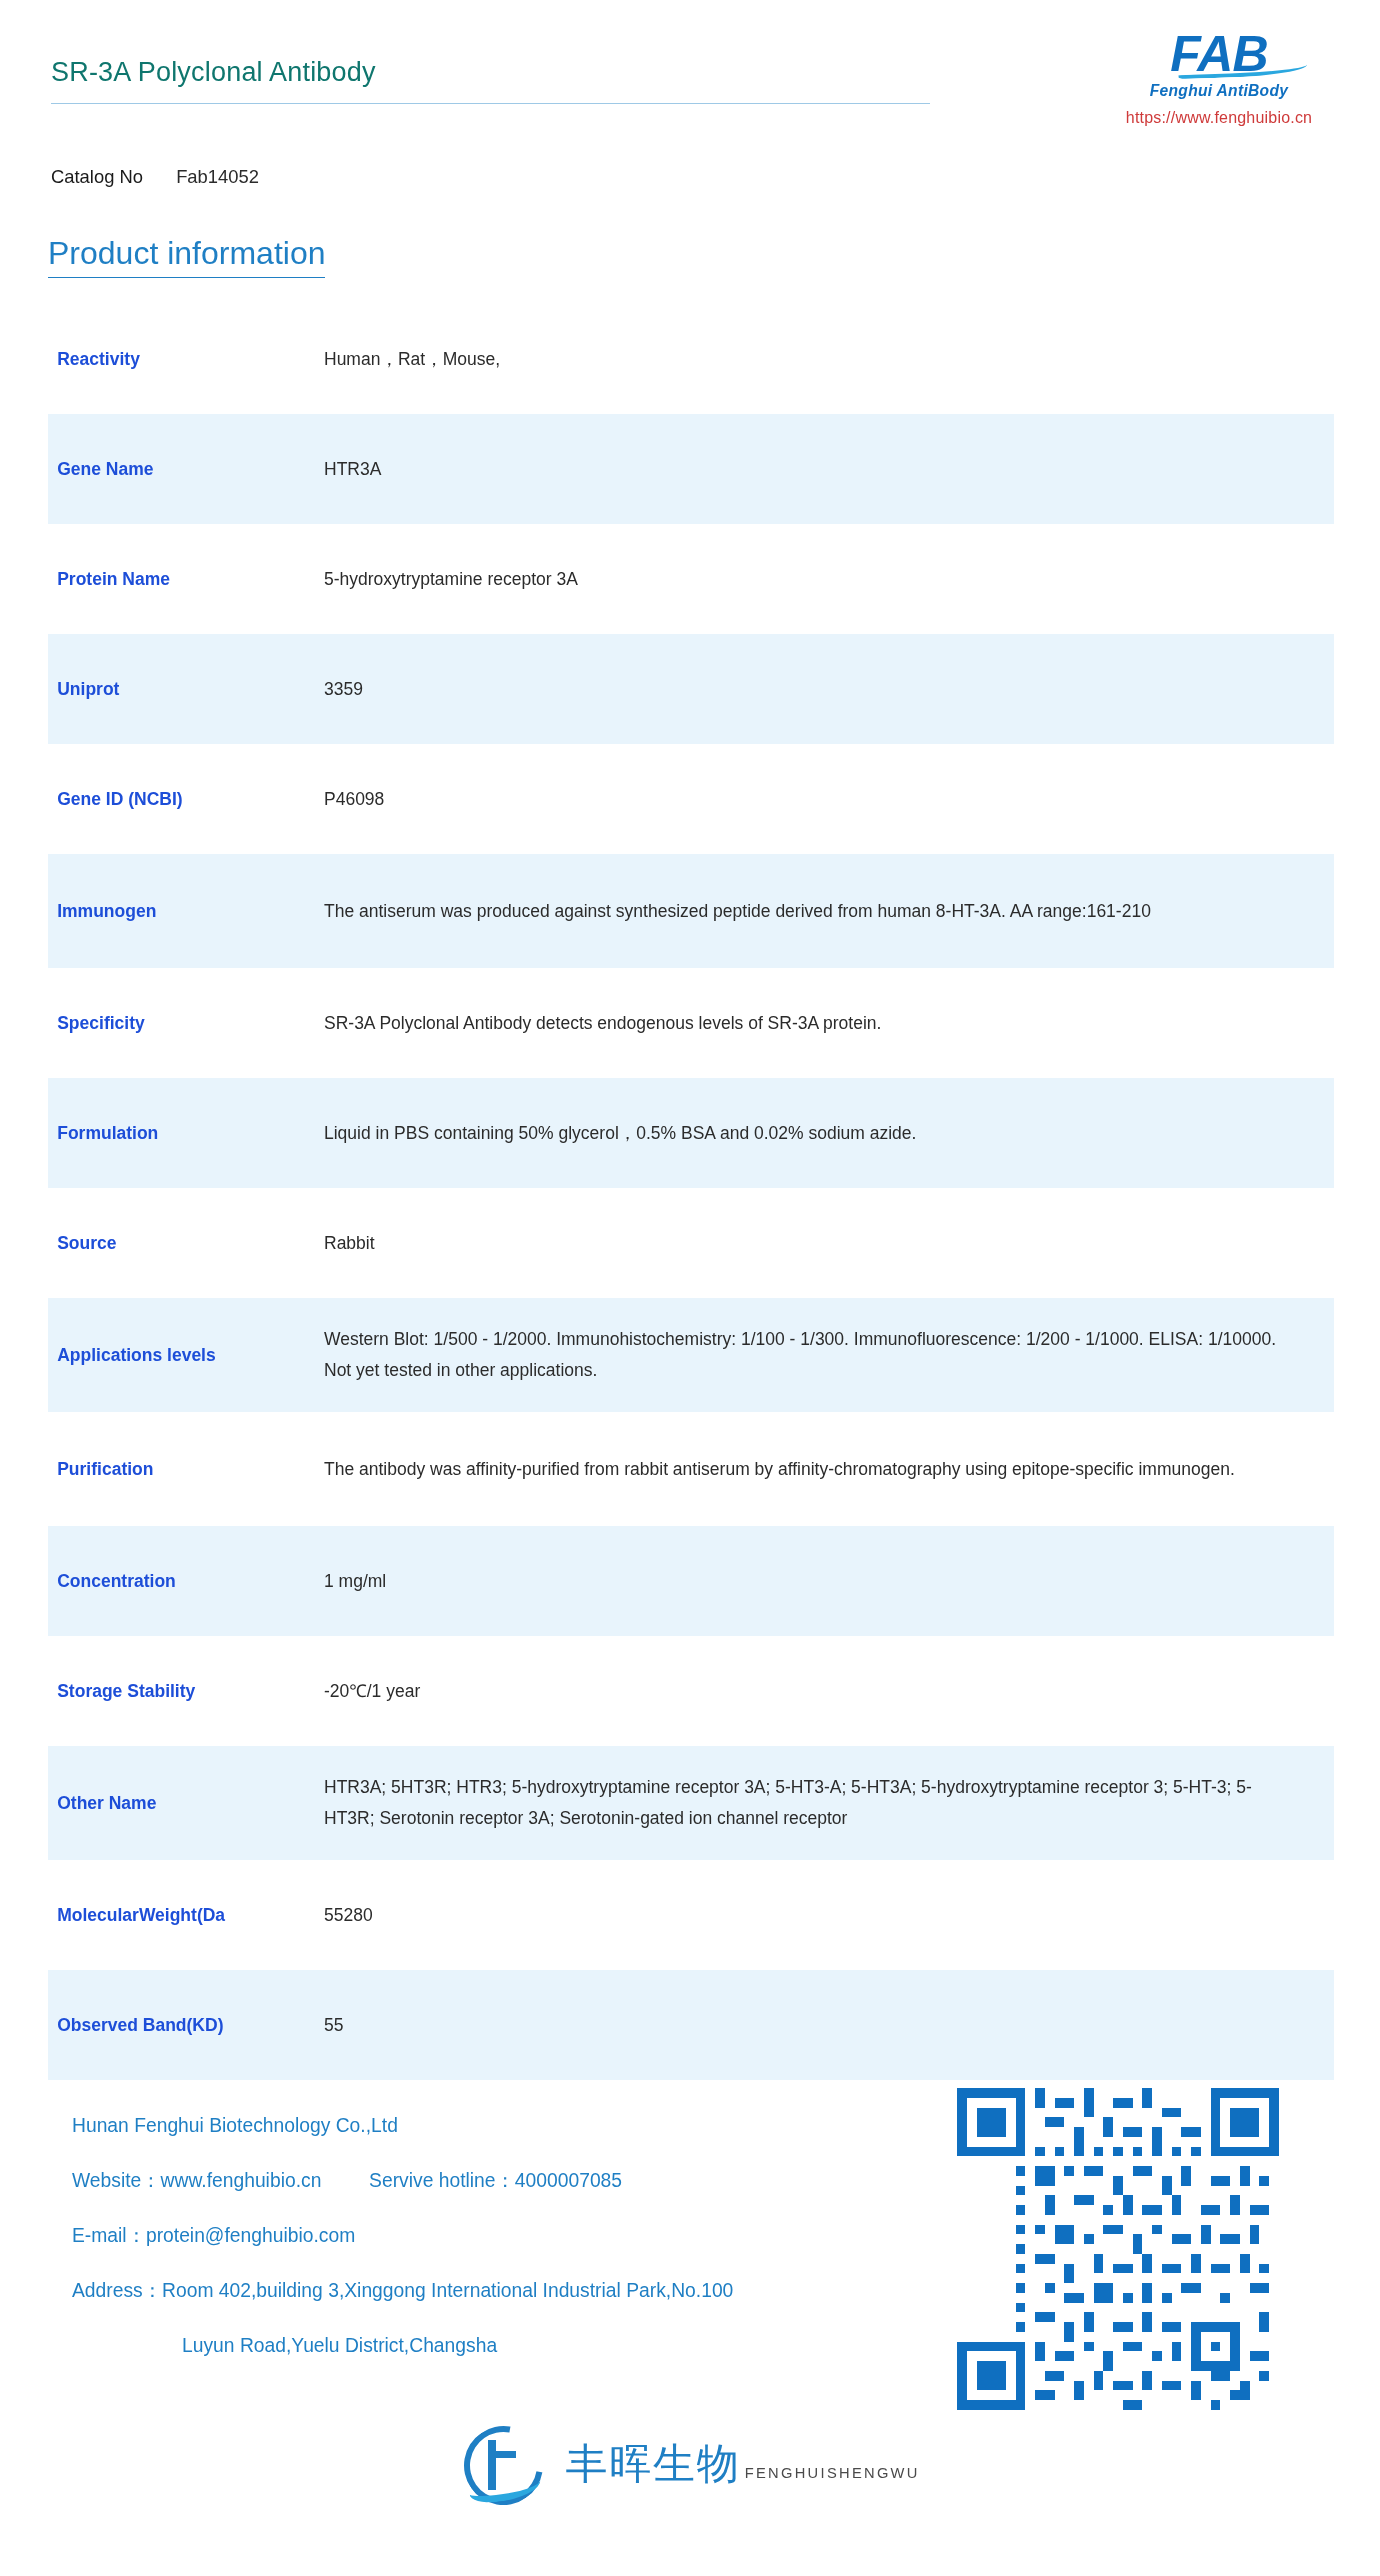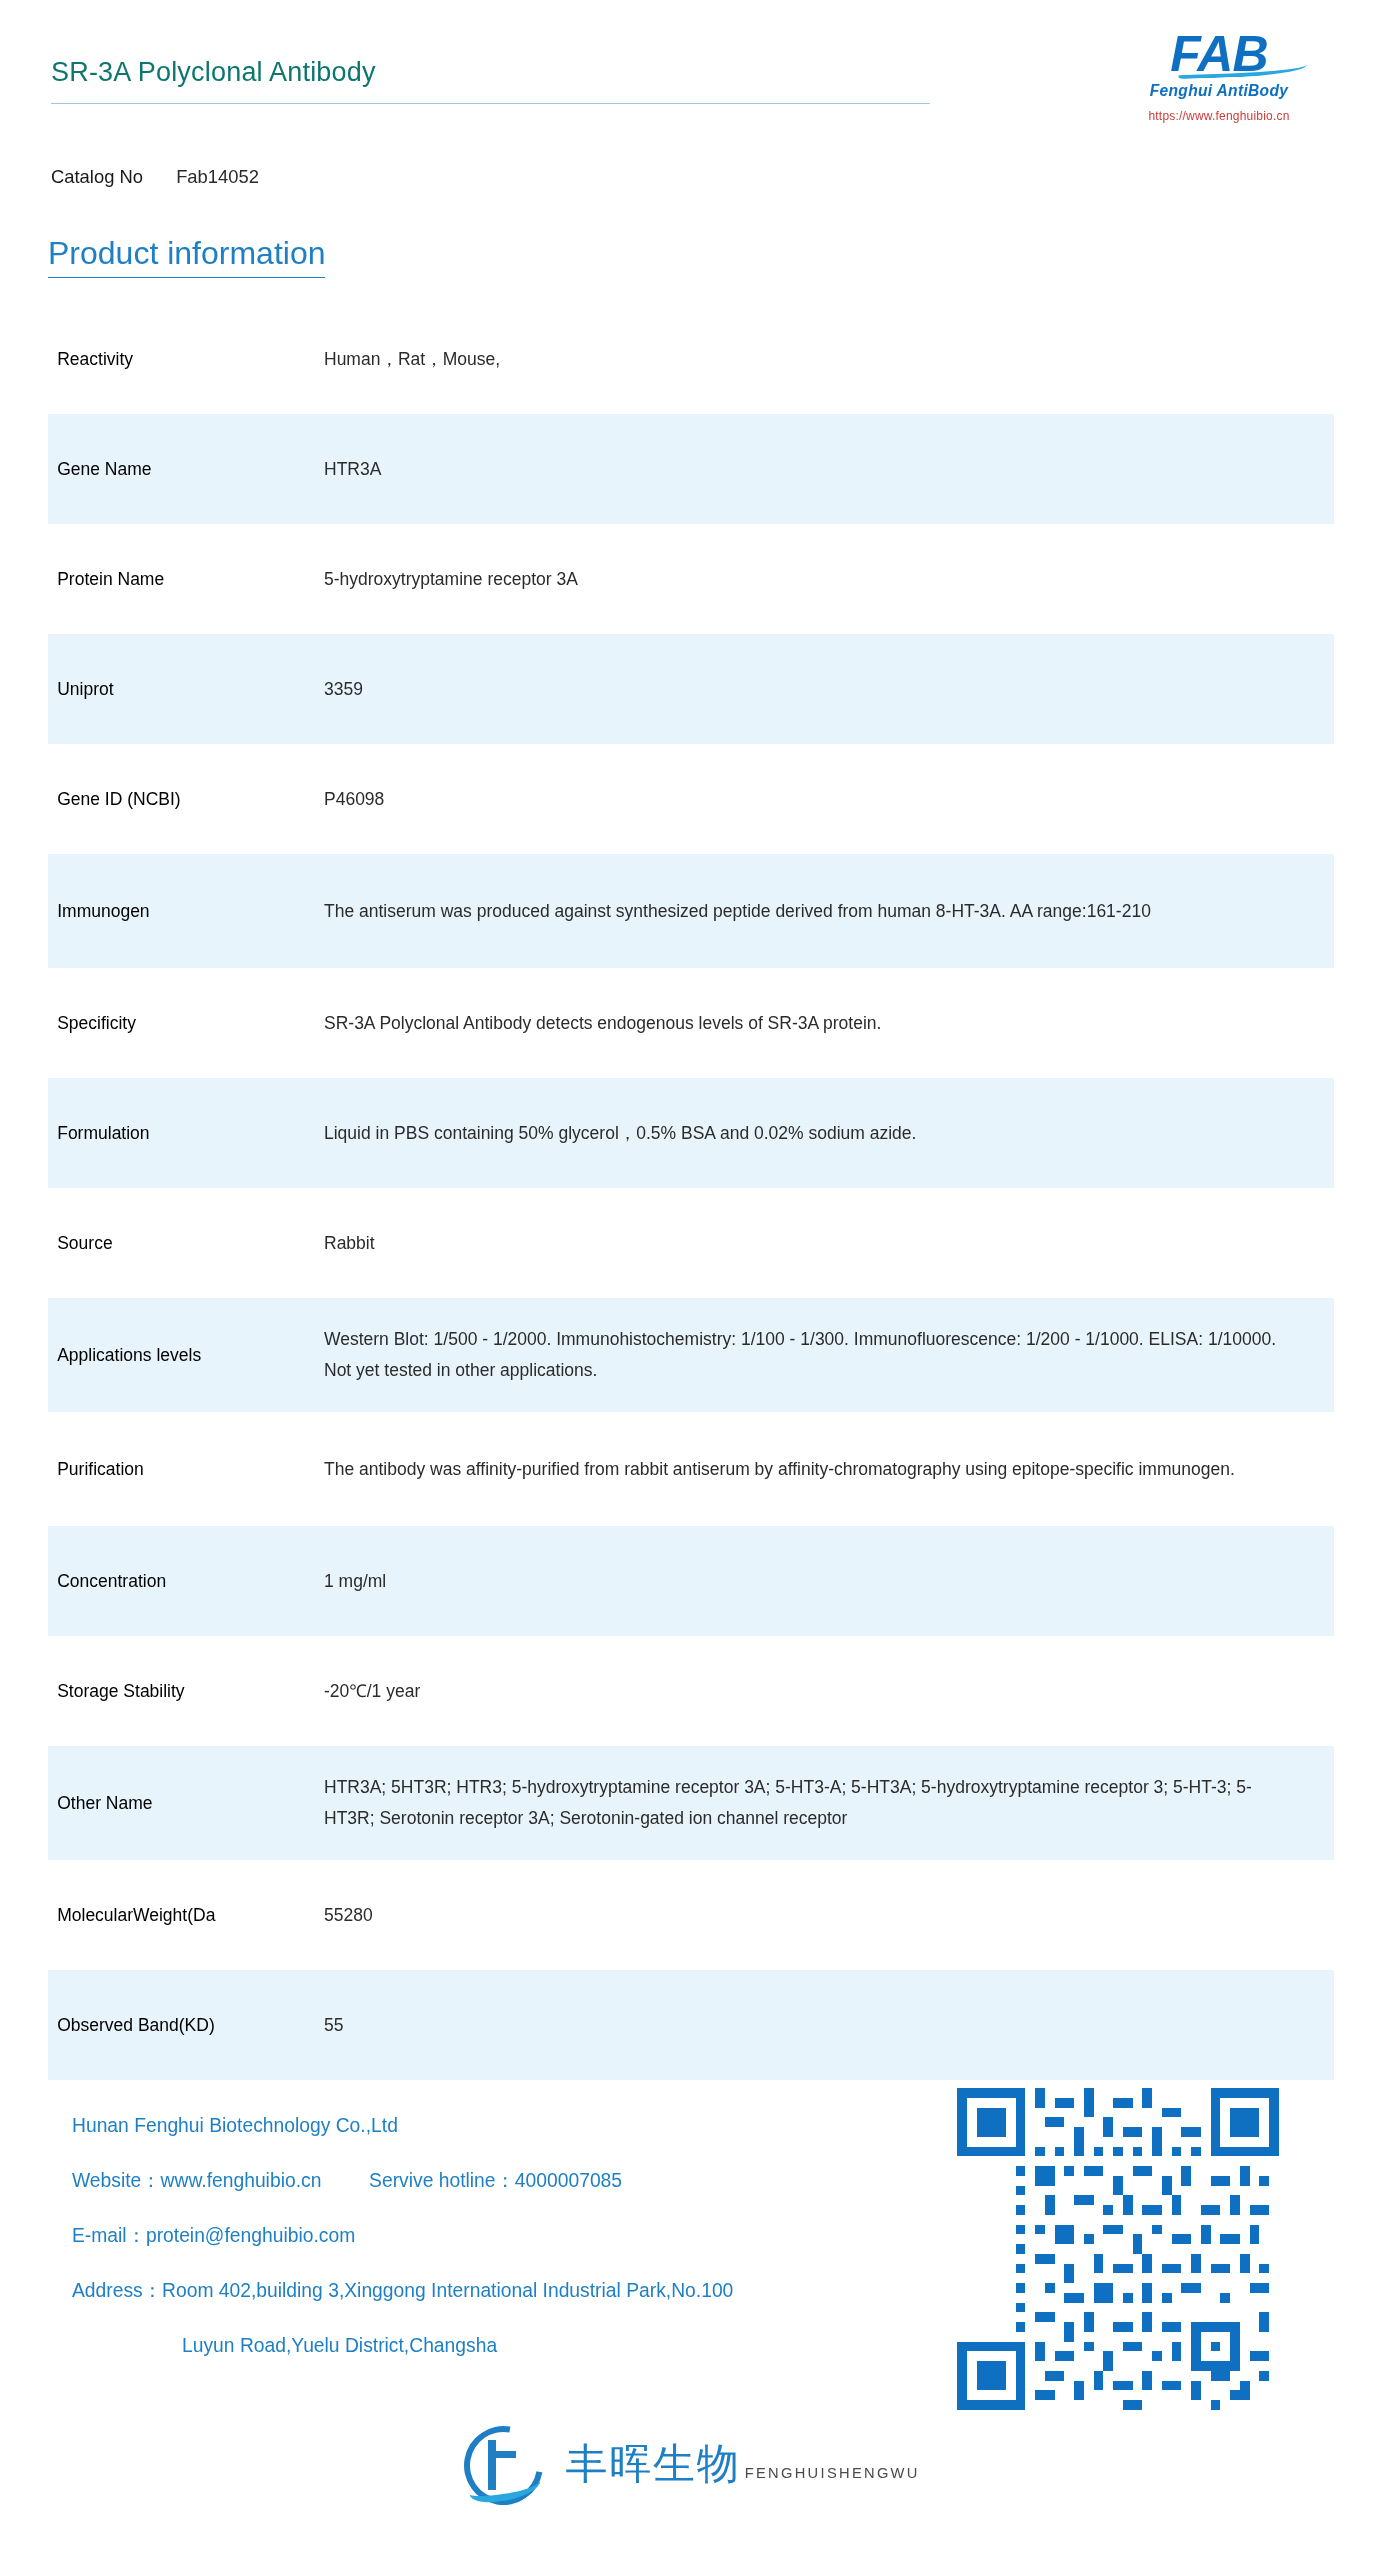--- a/index.html
+++ b/index.html
@@ -69,21 +69,21 @@
   }
   .logo-sub {
     font-size: 15.6px;
     font-weight: bold;
     font-style: italic;
     color: #0f6fc0;
     margin-top: 1.8px;
     letter-spacing: 0.3px;
   }
   .logo-url {
-    font-size: 12px;
+    font-size: 16px;
     color: #cf3a3a;
     margin-top: 9.2px;
     letter-spacing: 0.2px;
   }
 
   
   .catalog-row {
     position: absolute;
     left: 51px;
     top: 166px;
@@ -116,21 +116,22 @@
     align-items: center;
     min-height: 110px;
     padding: 13px 0;
   }
   .row.alt { background: #e8f4fc; }
   .row .k {
     width: 276px;
     flex: 0 0 276px;
     padding-left: 9.2px;
     font-size: 17.5px;
-    color: #000000;
+    color: #1d4ed8;
+    font-weight: bold;
   }
   .row .v {
     flex: 1 1 auto;
     padding-right: 37px;
     font-size: 17.5px;
     color: #2b2b2b;
     line-height: 31px;
   }
   .row.tall { min-height: 114px; }
 

